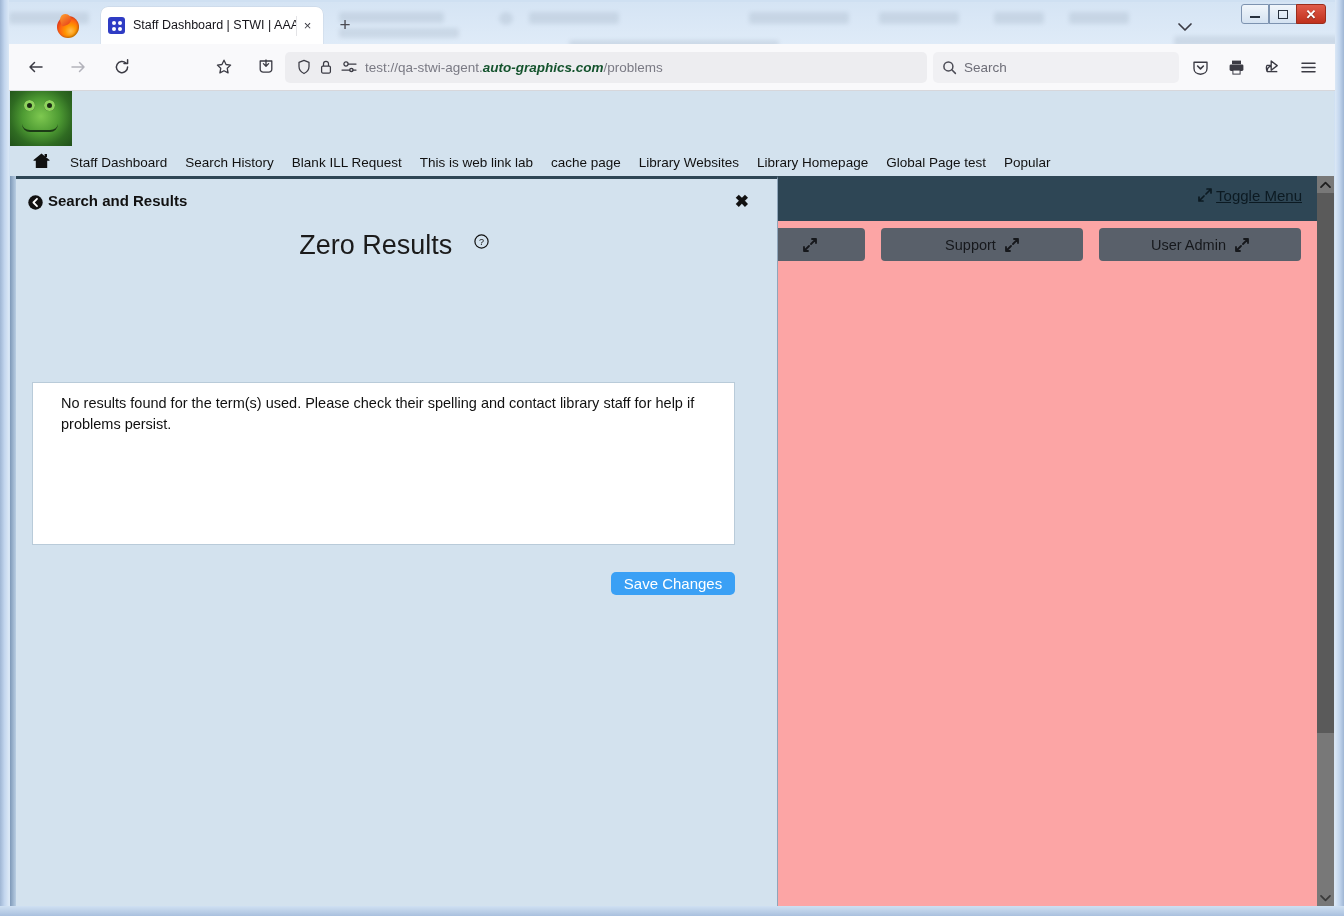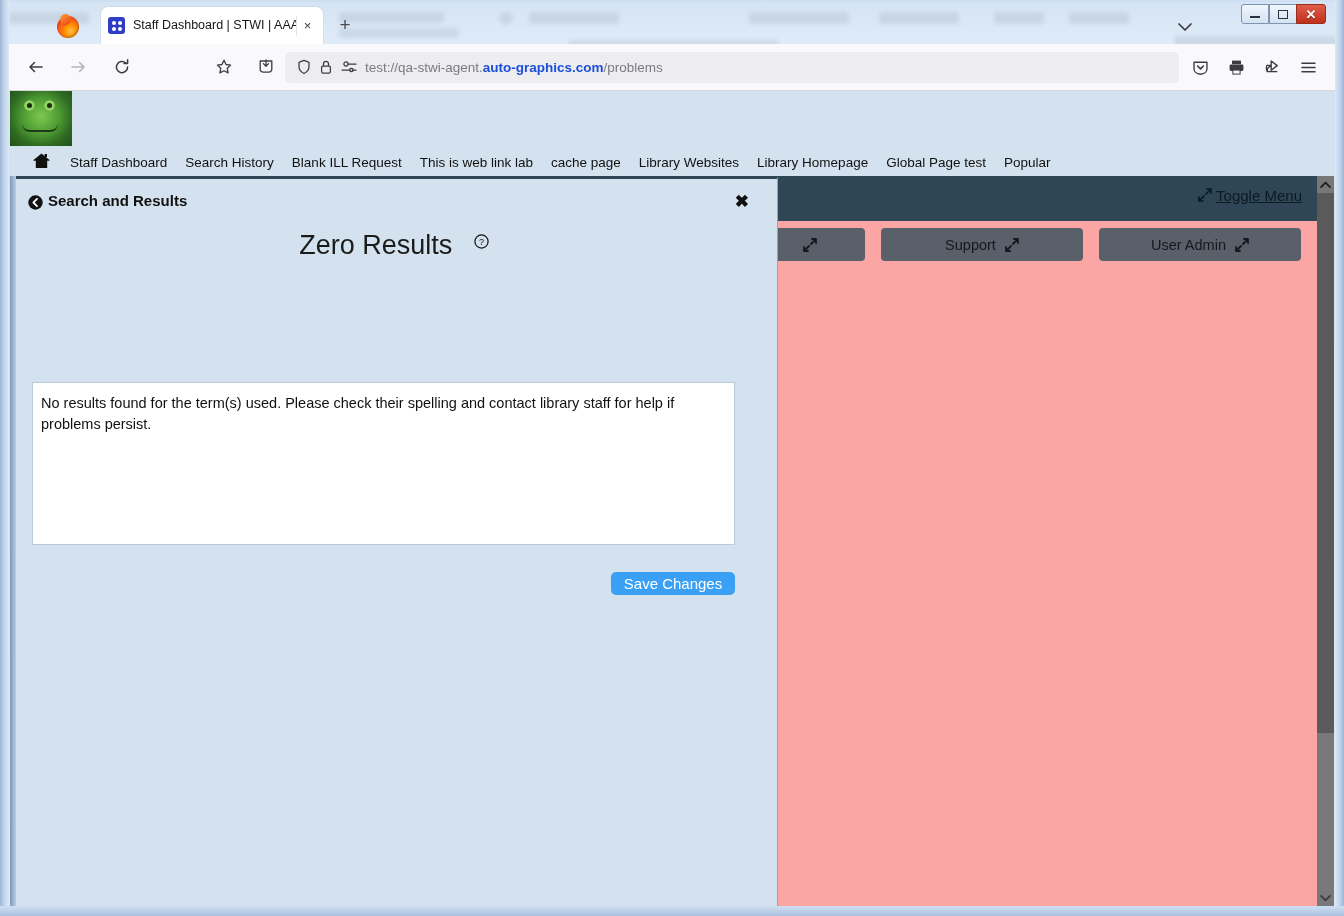--- a/index.html
+++ b/index.html
@@ -109,21 +109,21 @@
   }
   #urlbar {
     flex: 1 1 auto; height: 31px; background: #ededf0; border-radius: 5px;
     display: flex; align-items: center; padding: 0 8px; margin: 0 6px 0 4px;
     min-width: 0;
   }
   #url-text {
     flex: 1 1 auto; font-size: 13.5px; color: #7a7a84; white-space: nowrap;
     overflow: hidden; margin-left: 4px;
   }
-  #url-text b { color: #1d4ed8; font-weight: 600; }
+  #url-text b { color: #14532d; font-weight: 600; font-style: italic; }
   #searchbar {
     flex: 0 0 246px; height: 31px; background: #f0f0f3; border-radius: 5px;
     display: flex; align-items: center; padding: 0 9px; margin-right: 6px;
   }
   #search-ph { font-size: 13.5px; color: #6e6e78; margin-left: 7px; }
 
   
   #viewport {
     position: absolute; left: 10px; top: 91px; width: 1324px; height: 815px;
     background: #d3e2ee; overflow: hidden;
@@ -249,21 +249,21 @@
     position: absolute; right: 28px; top: 12px; font-size: 17px; font-weight: bold; color: #111;
   }
   #modal-title {
     position: absolute; left: 0; top: 46px; width: 768px; text-align: center;
     font-size: 27px; color: #1b1b1b; font-weight: 400;
   }
   #help-icon { display:inline-block; vertical-align: 5px; margin-left: 14px; }
   #msg-box {
     position: absolute; left: 22px; top: 203px; width: 703px; height: 163px;
     background: #fff; border: 1px solid #b9cbd9;
-    padding: 10px 8px; font-size: 14.5px; line-height: 21px; color: #111;
+    padding: 10px 28px; font-size: 14.5px; line-height: 21px; color: #111;
   }
   #save-btn {
     position: absolute; left: 601px; top: 393px; width: 124px; height: 23px;
     background: #3aa0f5; border: none; border-radius: 5px; color: #fff;
     font-size: 15px; font-family: "Liberation Sans", sans-serif;
   }
   
   #gutter { position:absolute; left:0; top:85px; width:6px; height:730px;
       background: linear-gradient(90deg,#7e99b8,#b9cee3); }
 </style>
@@ -361,20 +361,27 @@
       <span class="navicon" style="width:24px">
         <svg width="18" height="16" viewBox="0 0 18 16">
             <circle cx="6" cy="5" r="2.1" fill="none" stroke="#3b3b44" stroke-width="1.25"></circle>
             <path d="M8.3 5H16M2 11h8M12.2 11h3.8" stroke="#3b3b44" stroke-width="1.25" stroke-linecap="round"></path>
             <circle cx="11.4" cy="11" r="1.7" fill="none" stroke="#3b3b44" stroke-width="1.25"></circle>
           </svg>
       </span>
       <span id="url-text"><span>test://qa-stwi-agent.</span><b>auto-graphics.com</b><span>/problems</span></span>
     </div>
 
+    <div id="searchbar">
+      <svg width="15" height="15" viewBox="0 0 15 15">
+          <circle cx="6.4" cy="6.4" r="4.5" fill="none" stroke="#4b4b55" stroke-width="1.5"></circle>
+          <path d="M9.8 9.8L13.4 13.4" stroke="#4b4b55" stroke-width="1.5" stroke-linecap="round"></path>
+        </svg>
+      <span id="search-ph">Search</span>
+    </div>
 
     <div class="navicon">
       <svg width="19" height="19" viewBox="0 0 19 19">
           <path d="M3 4.2h13v6.4c0 3.2-2.6 5.6-6.5 5.6S3 13.8 3 10.6z" fill="none" stroke="#3b3b44" stroke-width="1.35" stroke-linejoin="round"></path>
           <path d="M6.6 8l2.9 2.9L12.4 8" fill="none" stroke="#3b3b44" stroke-width="1.6" stroke-linecap="round" stroke-linejoin="round"></path>
         </svg>
     </div>
     <div class="navicon" style="margin:0 6px">
       <svg width="19" height="19" viewBox="0 0 19 19">
           <rect x="5" y="2.6" width="9" height="3.6" fill="#3b3b44"></rect>

